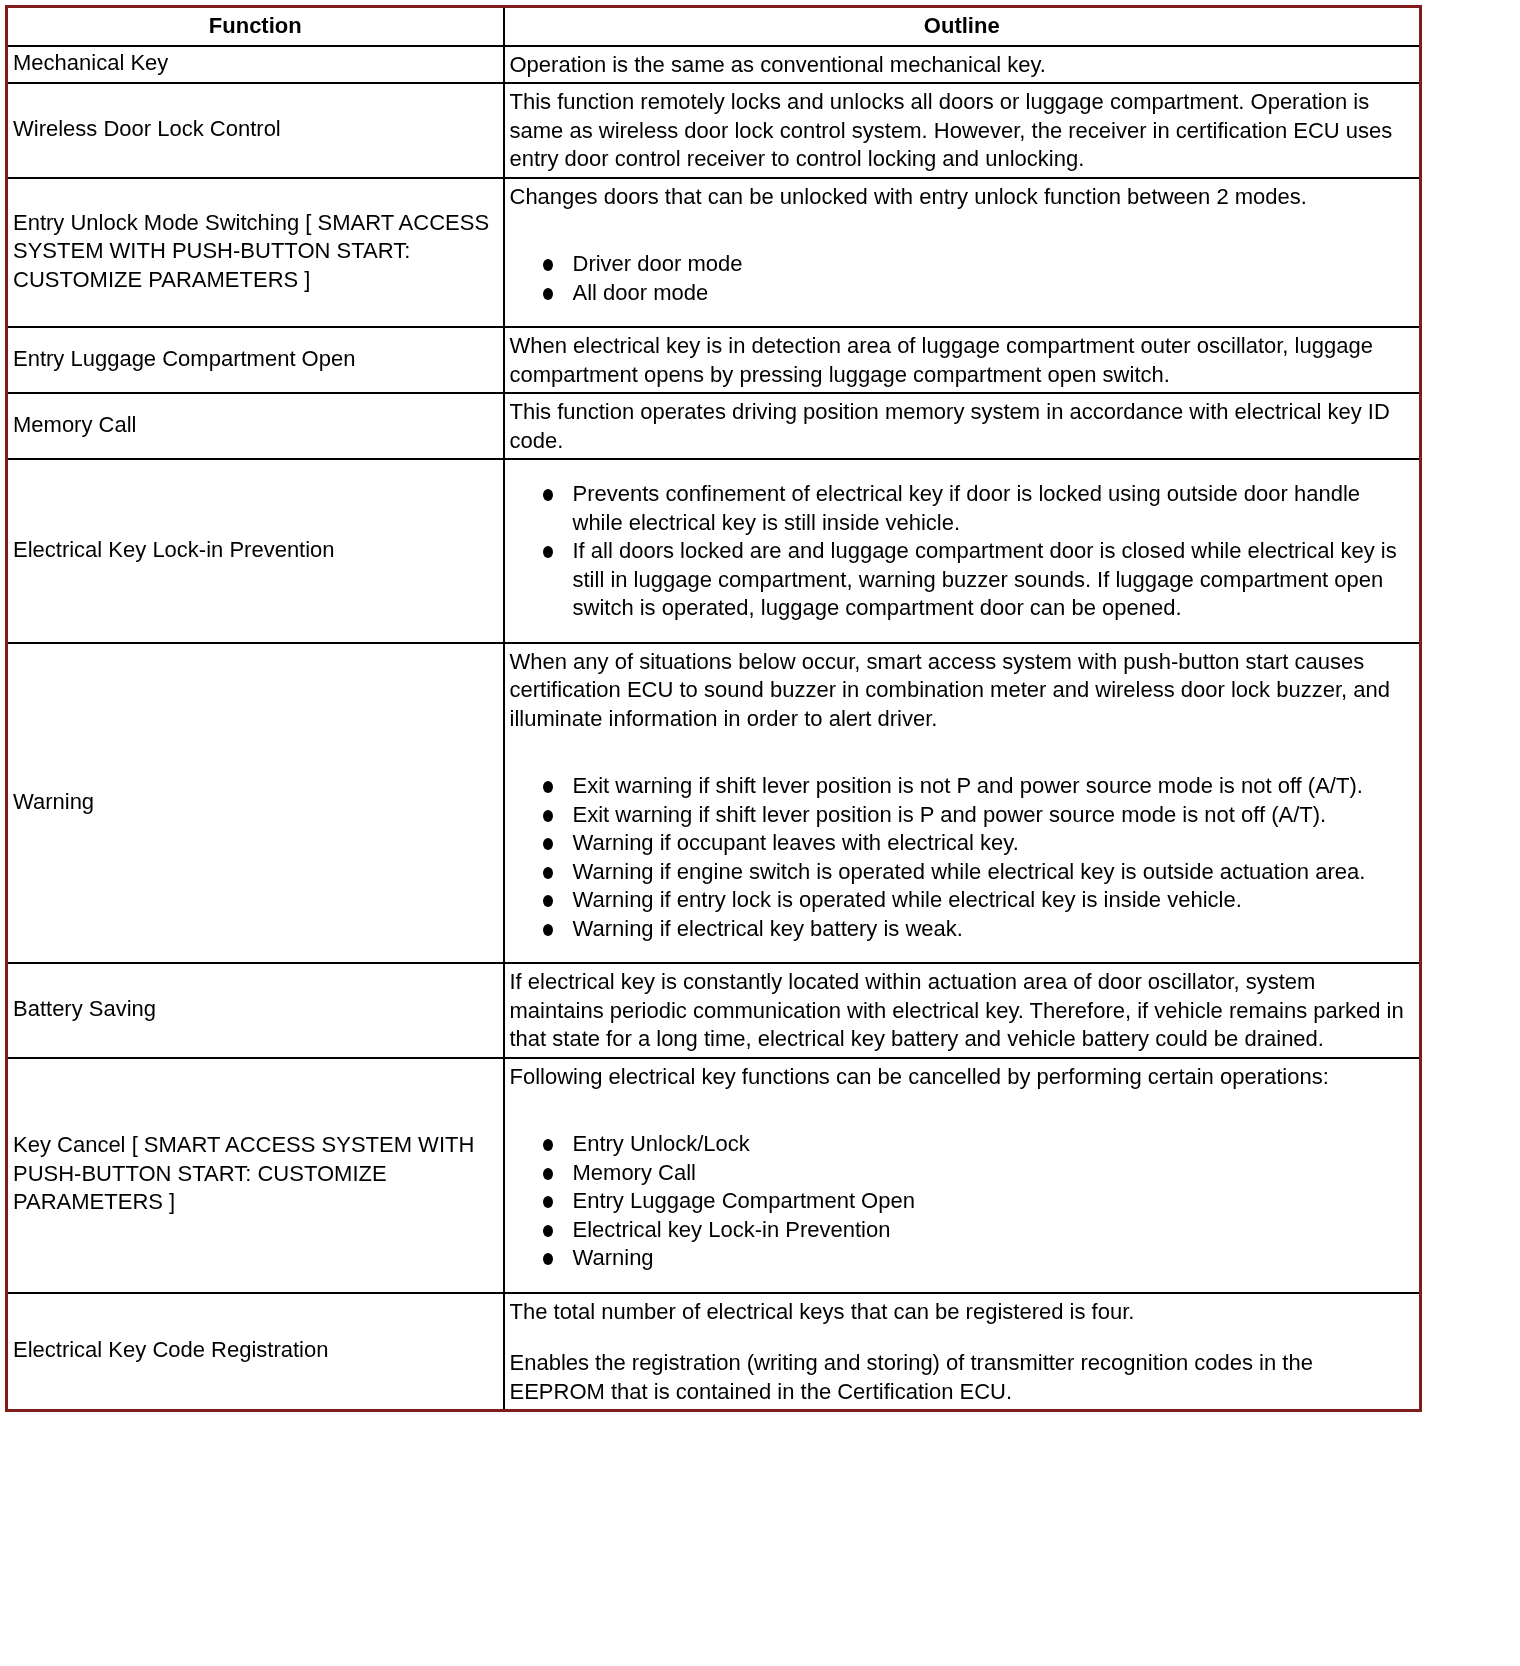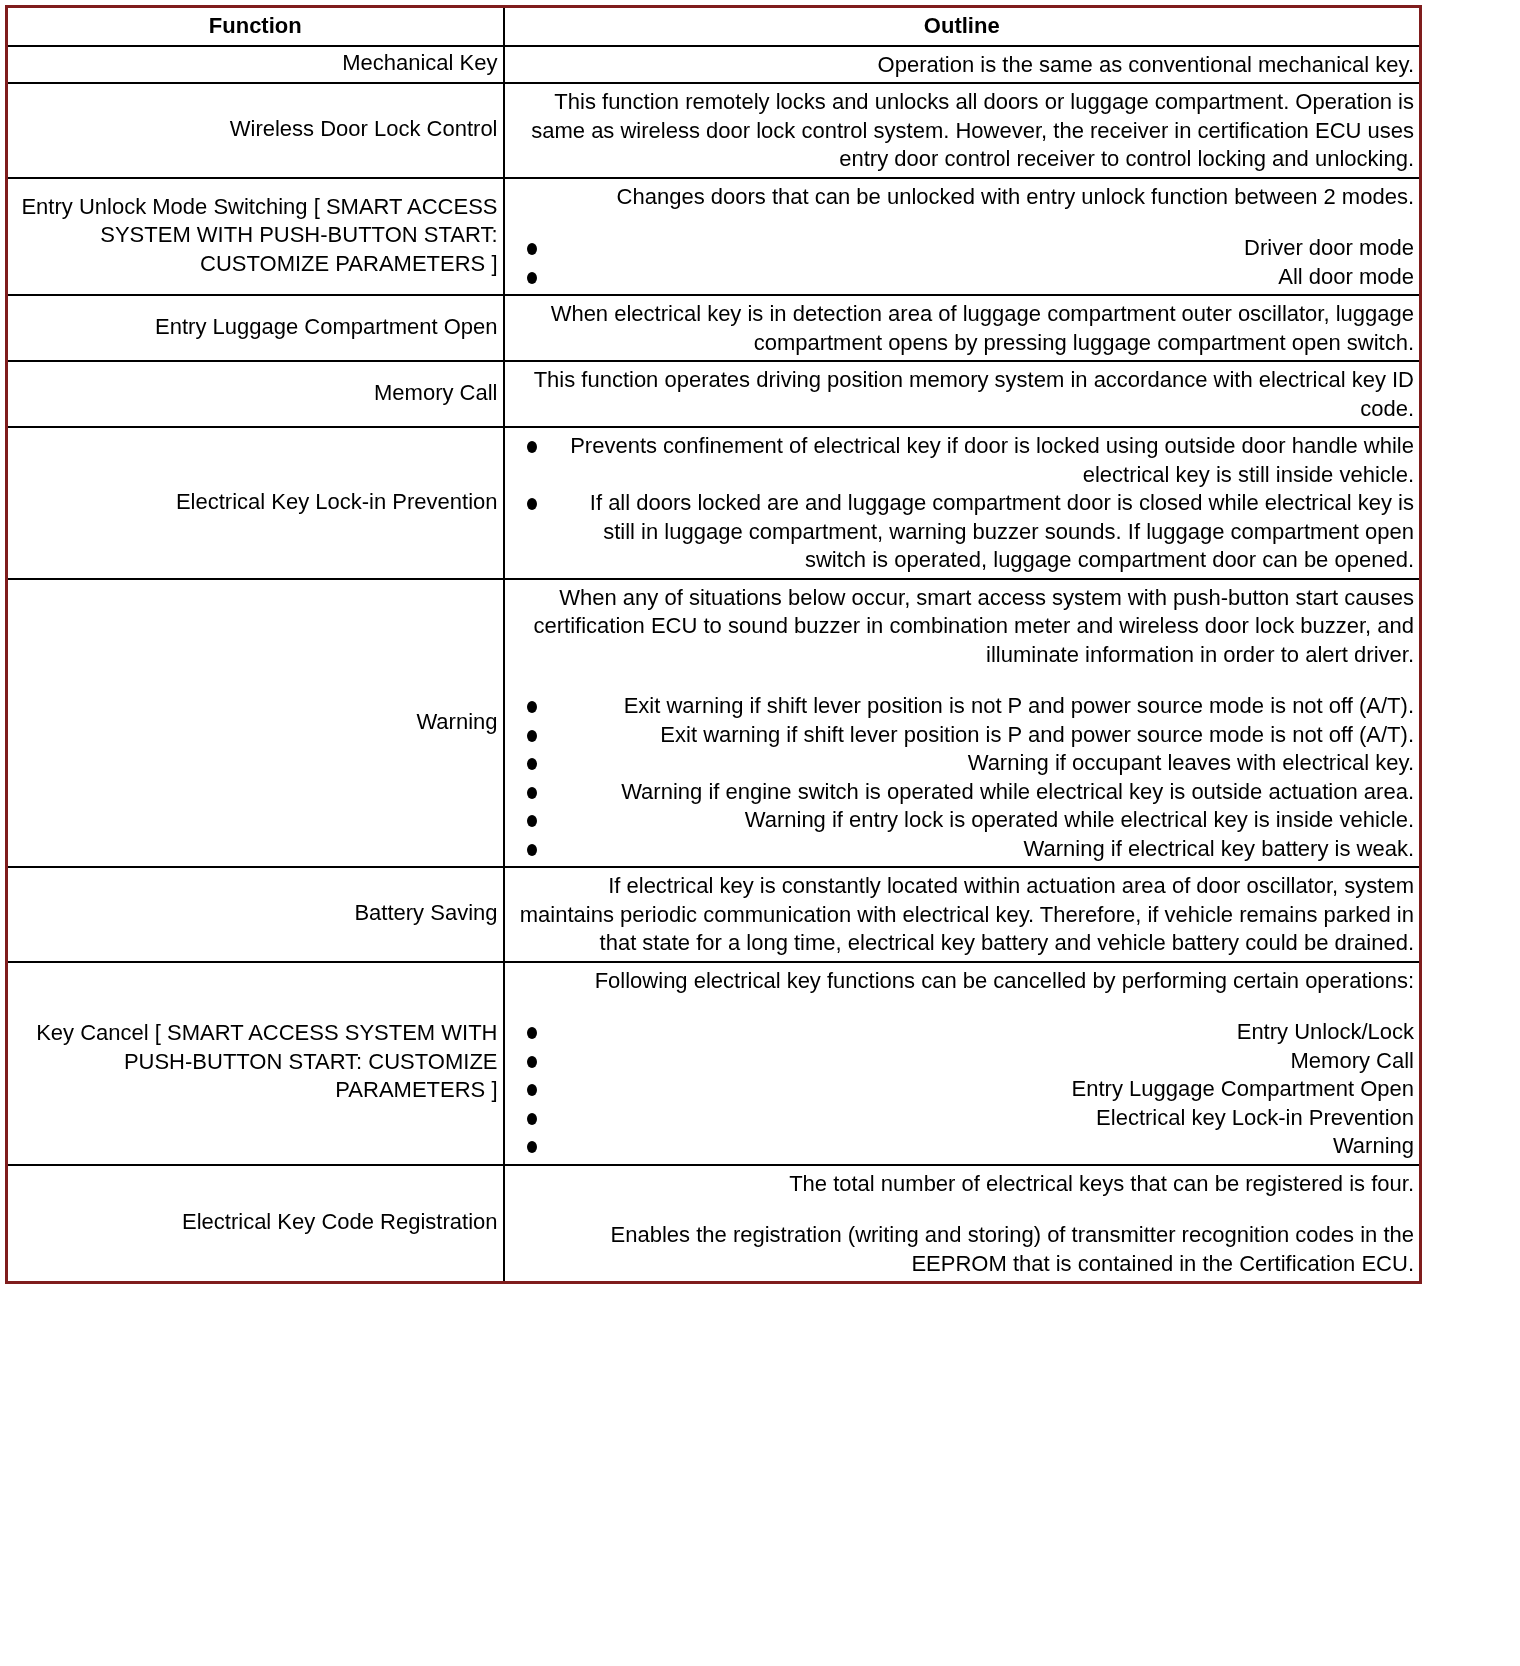--- a/index.html
+++ b/index.html
@@ -7,26 +7,26 @@
          font-family: "Liberation Sans", sans-serif; color: #000; }
   table.spec {
     position: absolute; left: 5px; top: 5px; width: 1414px;
     border-collapse: collapse; border: 3px solid #7f1d1d;
     font-size: 22px; line-height: 28.5px; table-layout: fixed;
   }
   table.spec col.c1 { width: 497px; }
   table.spec col.c2 { width: 917px; }
   table.spec th, table.spec td {
     border: 2px solid #000; padding: 1px 5px 3px 5px;
-    vertical-align: middle; text-align: right; font-weight: normal;
+    vertical-align: middle; text-align: left; font-weight: normal;
   }
   table.spec td.outline { vertical-align: top; padding-top: 4px; }
   table.spec th { font-weight: bold; text-align: center; padding: 4px 5px; }
   .bold { font-weight: normal; }
-  ul.bl { list-style: none; margin: 0; padding: 0; }
+  ul.bl { list-style: none; margin: 16px; padding: 0; }
   ul.bl li { position: relative; padding-left: 47px; }
   ul.bl li .dot {
     position: absolute; left: 17px; top: 9px; width: 10px; height: 12px;
     border-radius: 50%; background: #000;
   }
   p { margin: 0; }
   .gap { height: 23px; }
 </style>
 </head>
 <body>

